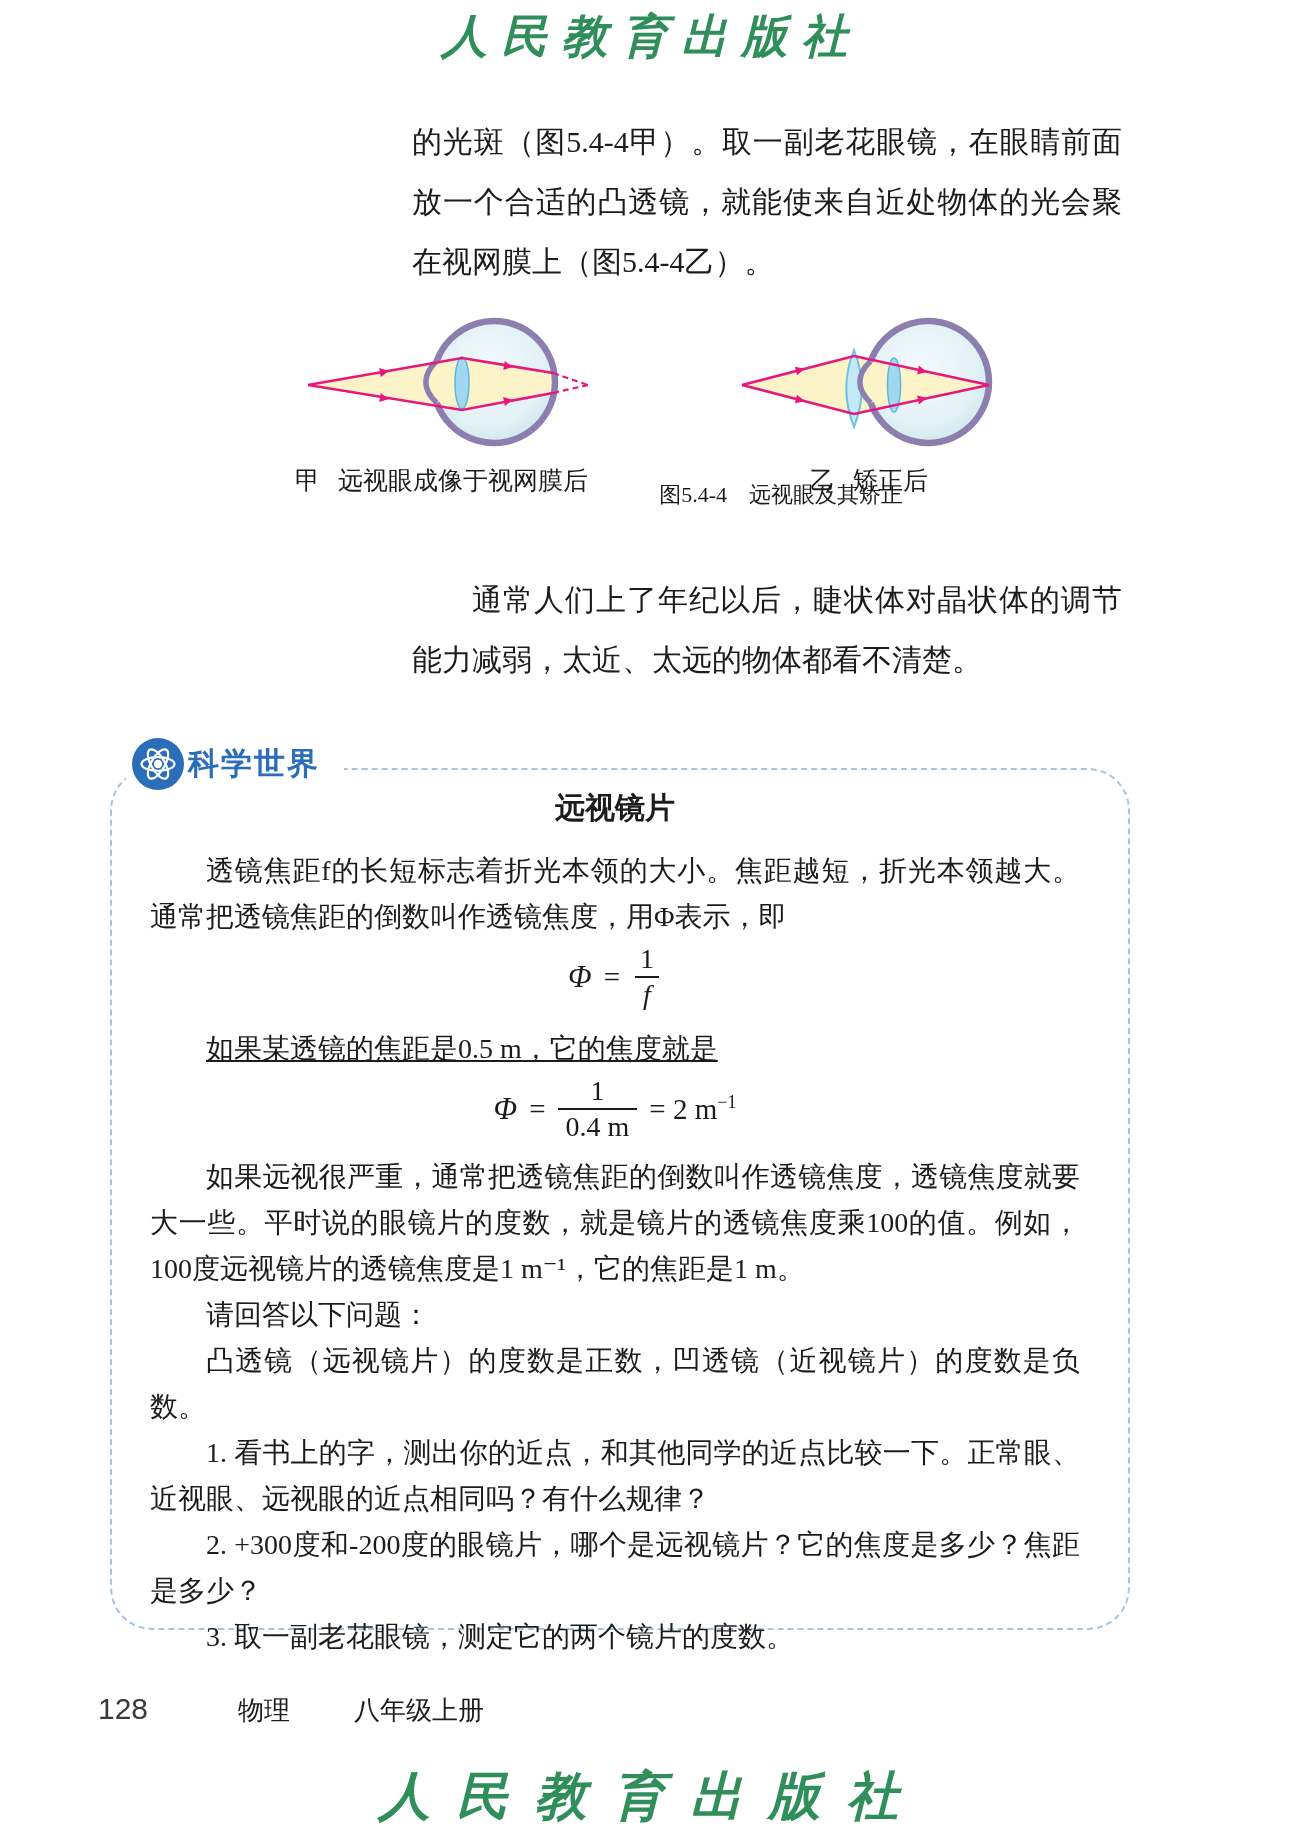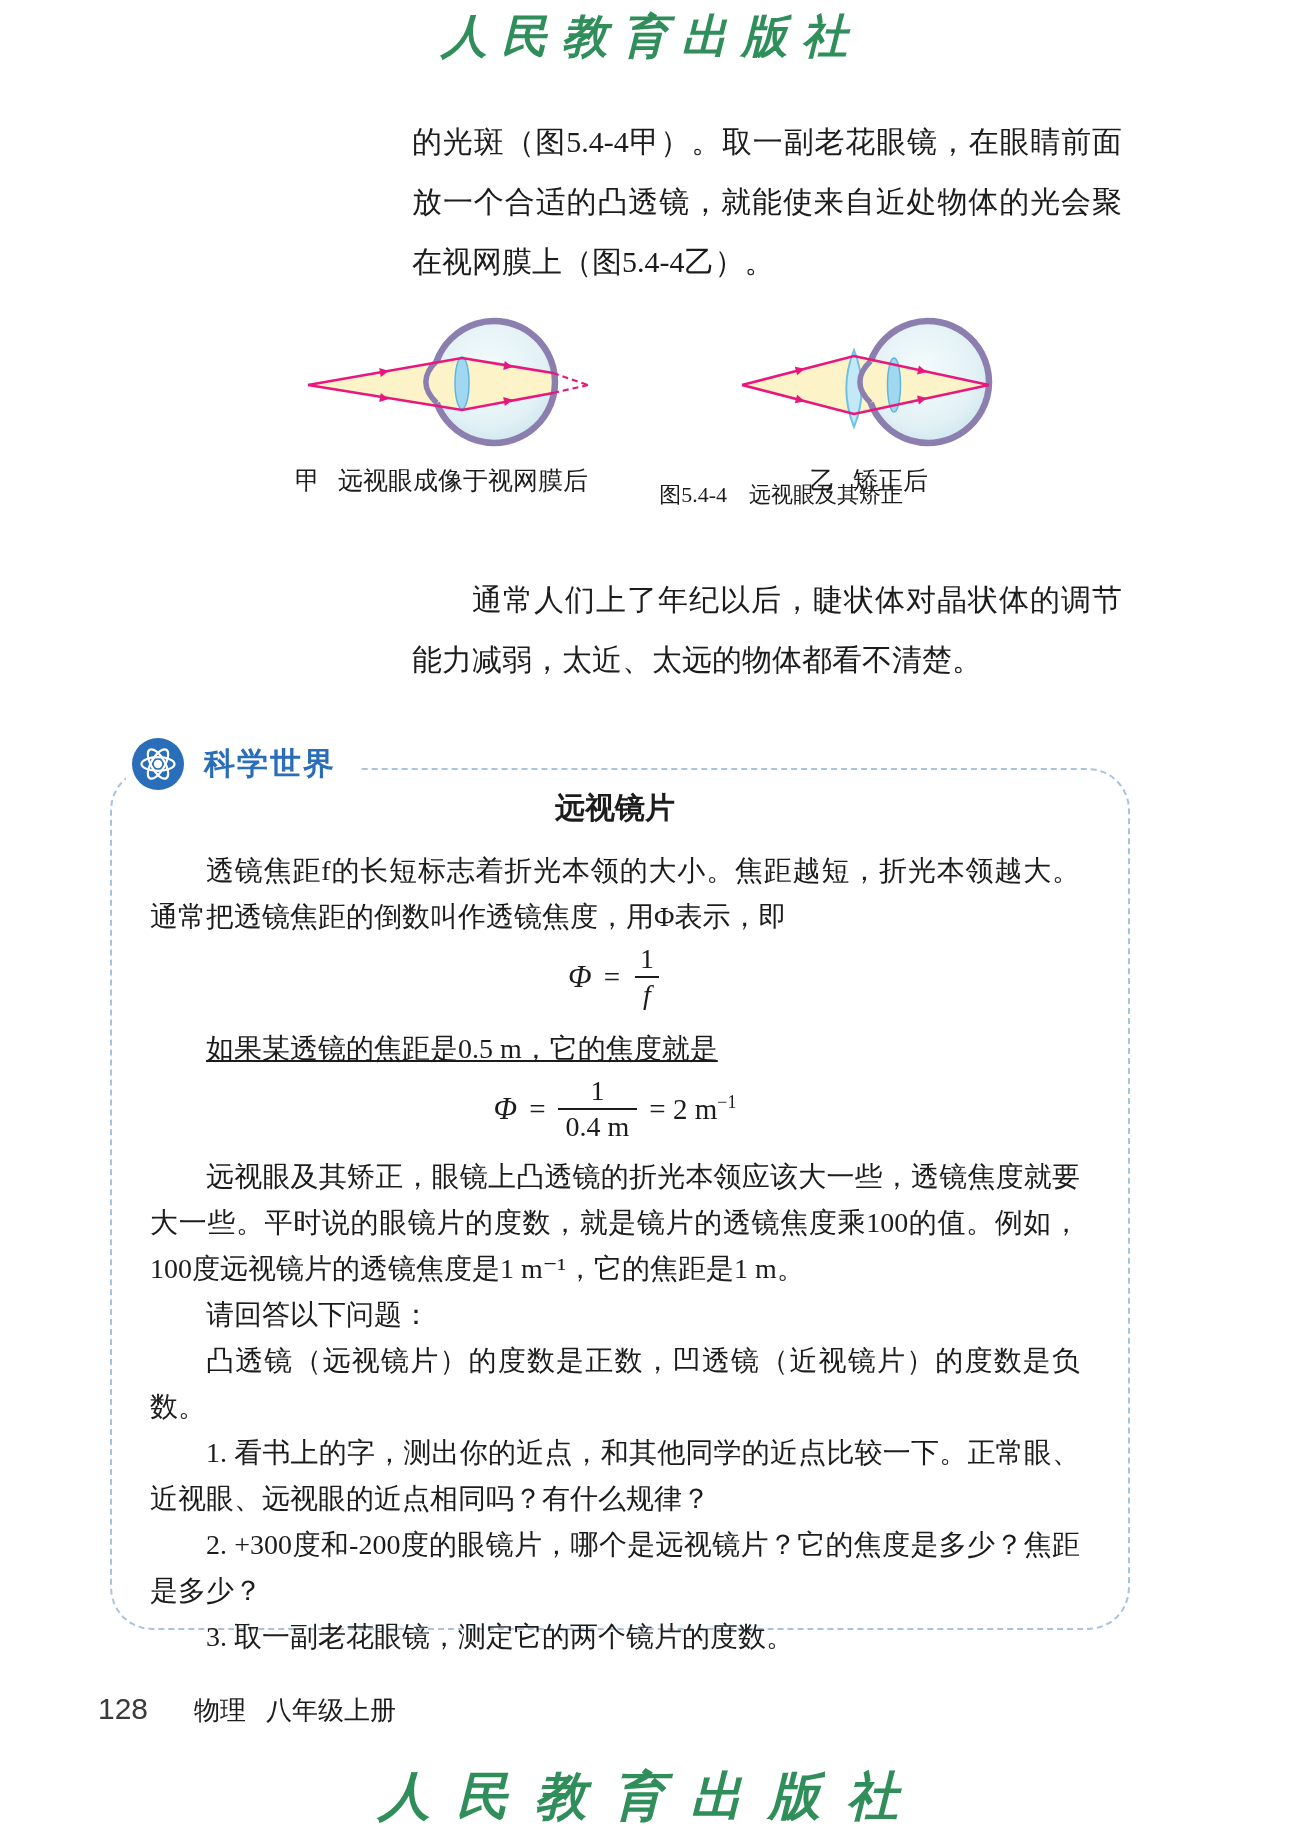--- a/index.html
+++ b/index.html
@@ -15,40 +15,40 @@
   .para-2{top:570px;text-indent:60px;}
   .eye-svg{position:absolute;}
   .cap{position:absolute;top:464px;font-size:25px;display:flex;gap:18px;white-space:nowrap;}
   .cap-jia{left:295px;}
   .cap-yi{left:810px;}
   .fig-cap{position:absolute;left:398px;width:505px;top:480px;font-size:22px;text-align:right;
            white-space:nowrap;}
   .sw-box{position:absolute;left:110px;top:768px;width:1020px;height:862px;
           border:2px dashed #a8c3de;border-radius:42px;box-sizing:border-box;
           padding:20px 48px 0 38px;}
-  .sw-header{position:absolute;left:126px;top:736px;display:flex;align-items:center;gap:20px;
+  .sw-header{position:absolute;left:126px;top:736px;display:flex;align-items:center;gap:4px;
              background:#ffffff;padding:2px 24px 2px 6px;}
   .sw-title{font-family:"Liberation Sans","DejaVu Sans",sans-serif;font-weight:bold;
             font-size:31px;color:#2a6db8;letter-spacing:2px;}
   .sw-box-title{text-align:center;font-size:30px;font-weight:bold;line-height:36px;margin:0;}
   .sw-p{font-size:28px;line-height:46px;text-align:justify;text-indent:56px;margin:0;}
   .mt22{margin-top:22px;}
   .mt14{margin-top:14px;text-decoration:underline;}
   .mt10{margin-top:10px;}
   .formula{display:flex;justify-content:center;align-items:center;font-size:29px;
            margin:2px 0;gap:12px;}
   .formula .lhs{font-style:italic;font-size:31px;}
   .frac{display:inline-flex;flex-direction:column;align-items:center;font-size:28px;
         line-height:34px;}
   .frac .num{padding:0 8px;}
   .frac .den{border-top:2px solid #1c1c1c;padding:0 8px;}
   .ivar{font-style:italic;}
   .rhs sup{font-size:0.62em;}
   .footer{position:absolute;left:98px;top:1692px;display:flex;align-items:baseline;
-          font-size:26px;}
+          font-size:26px;gap:44px;}
   .page-num{font-family:"Liberation Sans","DejaVu Sans",sans-serif;font-size:30px;
             color:#3a3a3a;margin-right:46px;}
   .footer-subject{margin-right:20px;}
 </style>
 </head>
 <body>
 
 <div class="page">
 
   <div class="watermark wm-top">人民教育出版社</div>
@@ -134,21 +134,21 @@
     <div class="formula">
       <span class="lhs">Φ</span>
       <span>=</span>
       <span class="frac">
         <span class="num">1</span>
         <span class="den">0.4 m</span>
       </span>
       <span class="rhs"><span>= 2 m</span><sup>−1</sup></span>
     </div>
 
-    <p class="sw-p mt10">远视眼及其矫正，眼镜上凸透镜的折光本领应该大一些，透镜焦度就要大一些。平时说的眼镜片的度数，就是镜片的透镜焦度乘100的值。例如，100度远视镜片的透镜焦度是1 m⁻¹，它的焦距是1 m。</p>
+    <p class="sw-p mt10">如果远视很严重，通常把透镜焦距的倒数叫作透镜焦度，透镜焦度就要大一些。平时说的眼镜片的度数，就是镜片的透镜焦度乘100的值。例如，100度远视镜片的透镜焦度是1 m⁻¹，它的焦距是1 m。</p>
     <p class="sw-p">请回答以下问题：</p>
     <p class="sw-p">凸透镜（远视镜片）的度数是正数，凹透镜（近视镜片）的度数是负数。</p>
     <p class="sw-p">1. 看书上的字，测出你的近点，和其他同学的近点比较一下。正常眼、近视眼、远视眼的近点相同吗？有什么规律？</p>
     <p class="sw-p">2. +300度和-200度的眼镜片，哪个是远视镜片？它的焦度是多少？焦距是多少？</p>
     <p class="sw-p">3. 取一副老花眼镜，测定它的两个镜片的度数。</p>
   </div>
 
   <div class="sw-header">
     <span style="display:inline-flex;">
       <svg width="52" height="52" viewBox="0 0 52 52">

